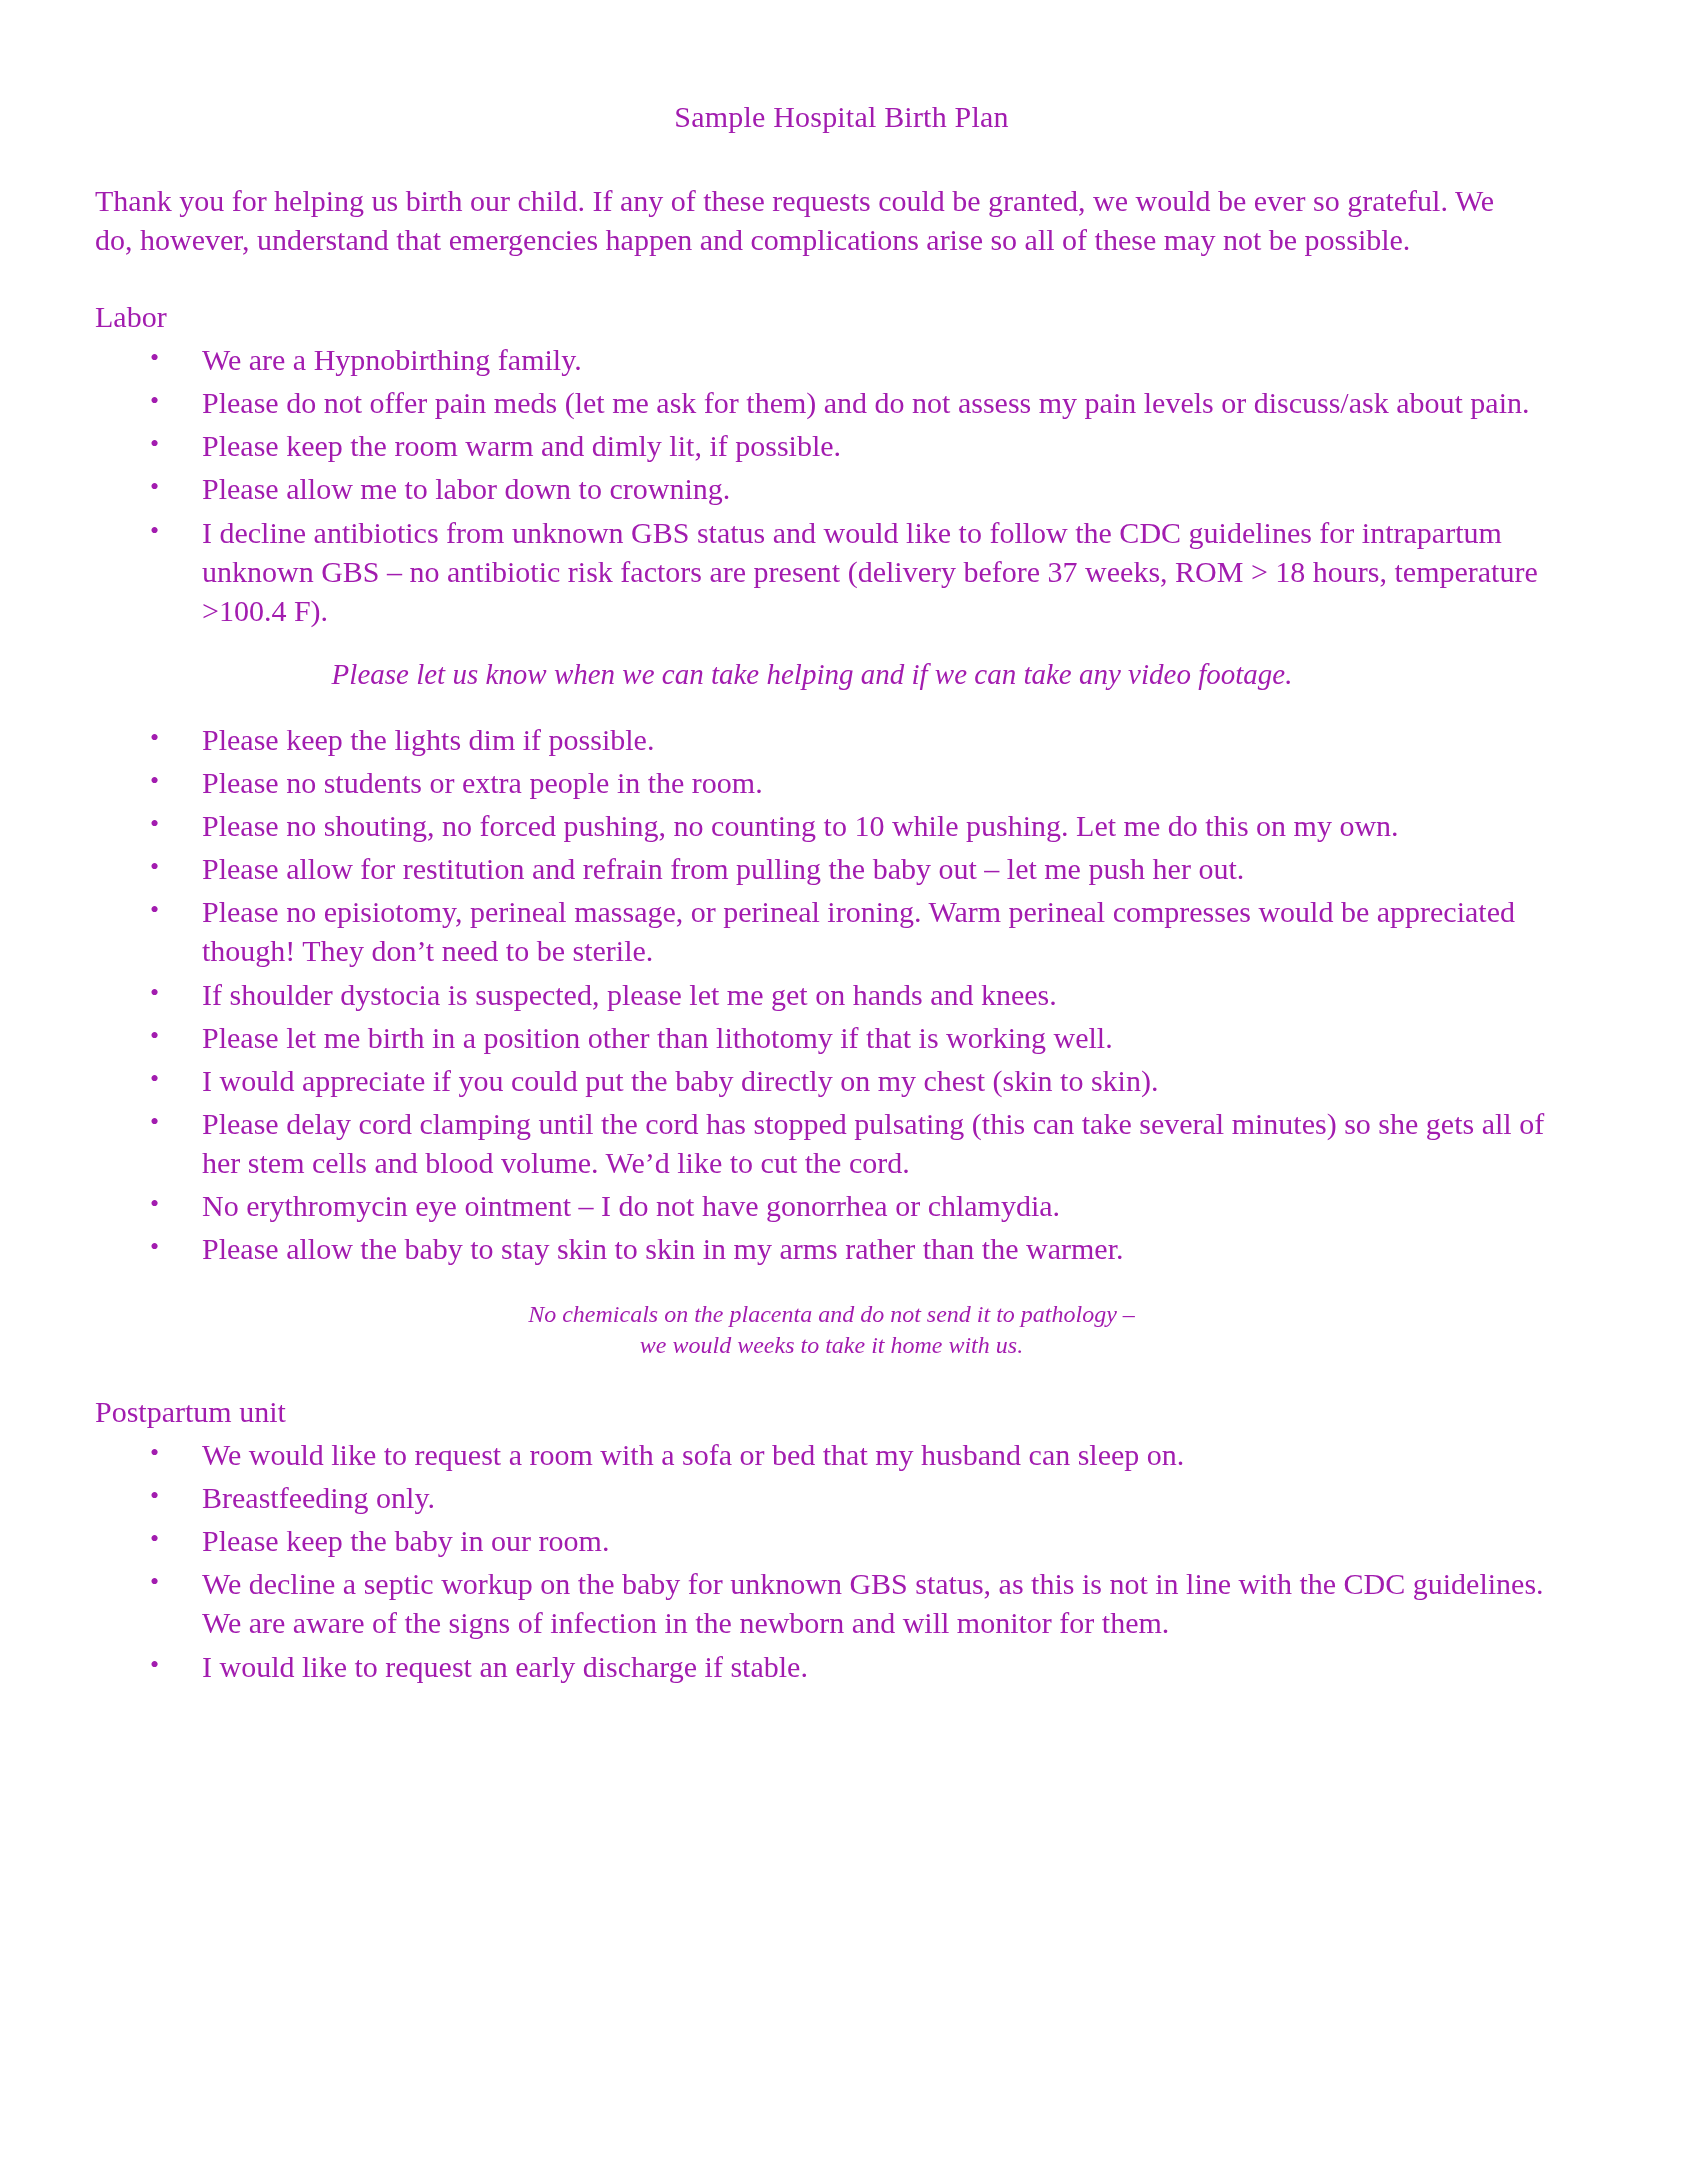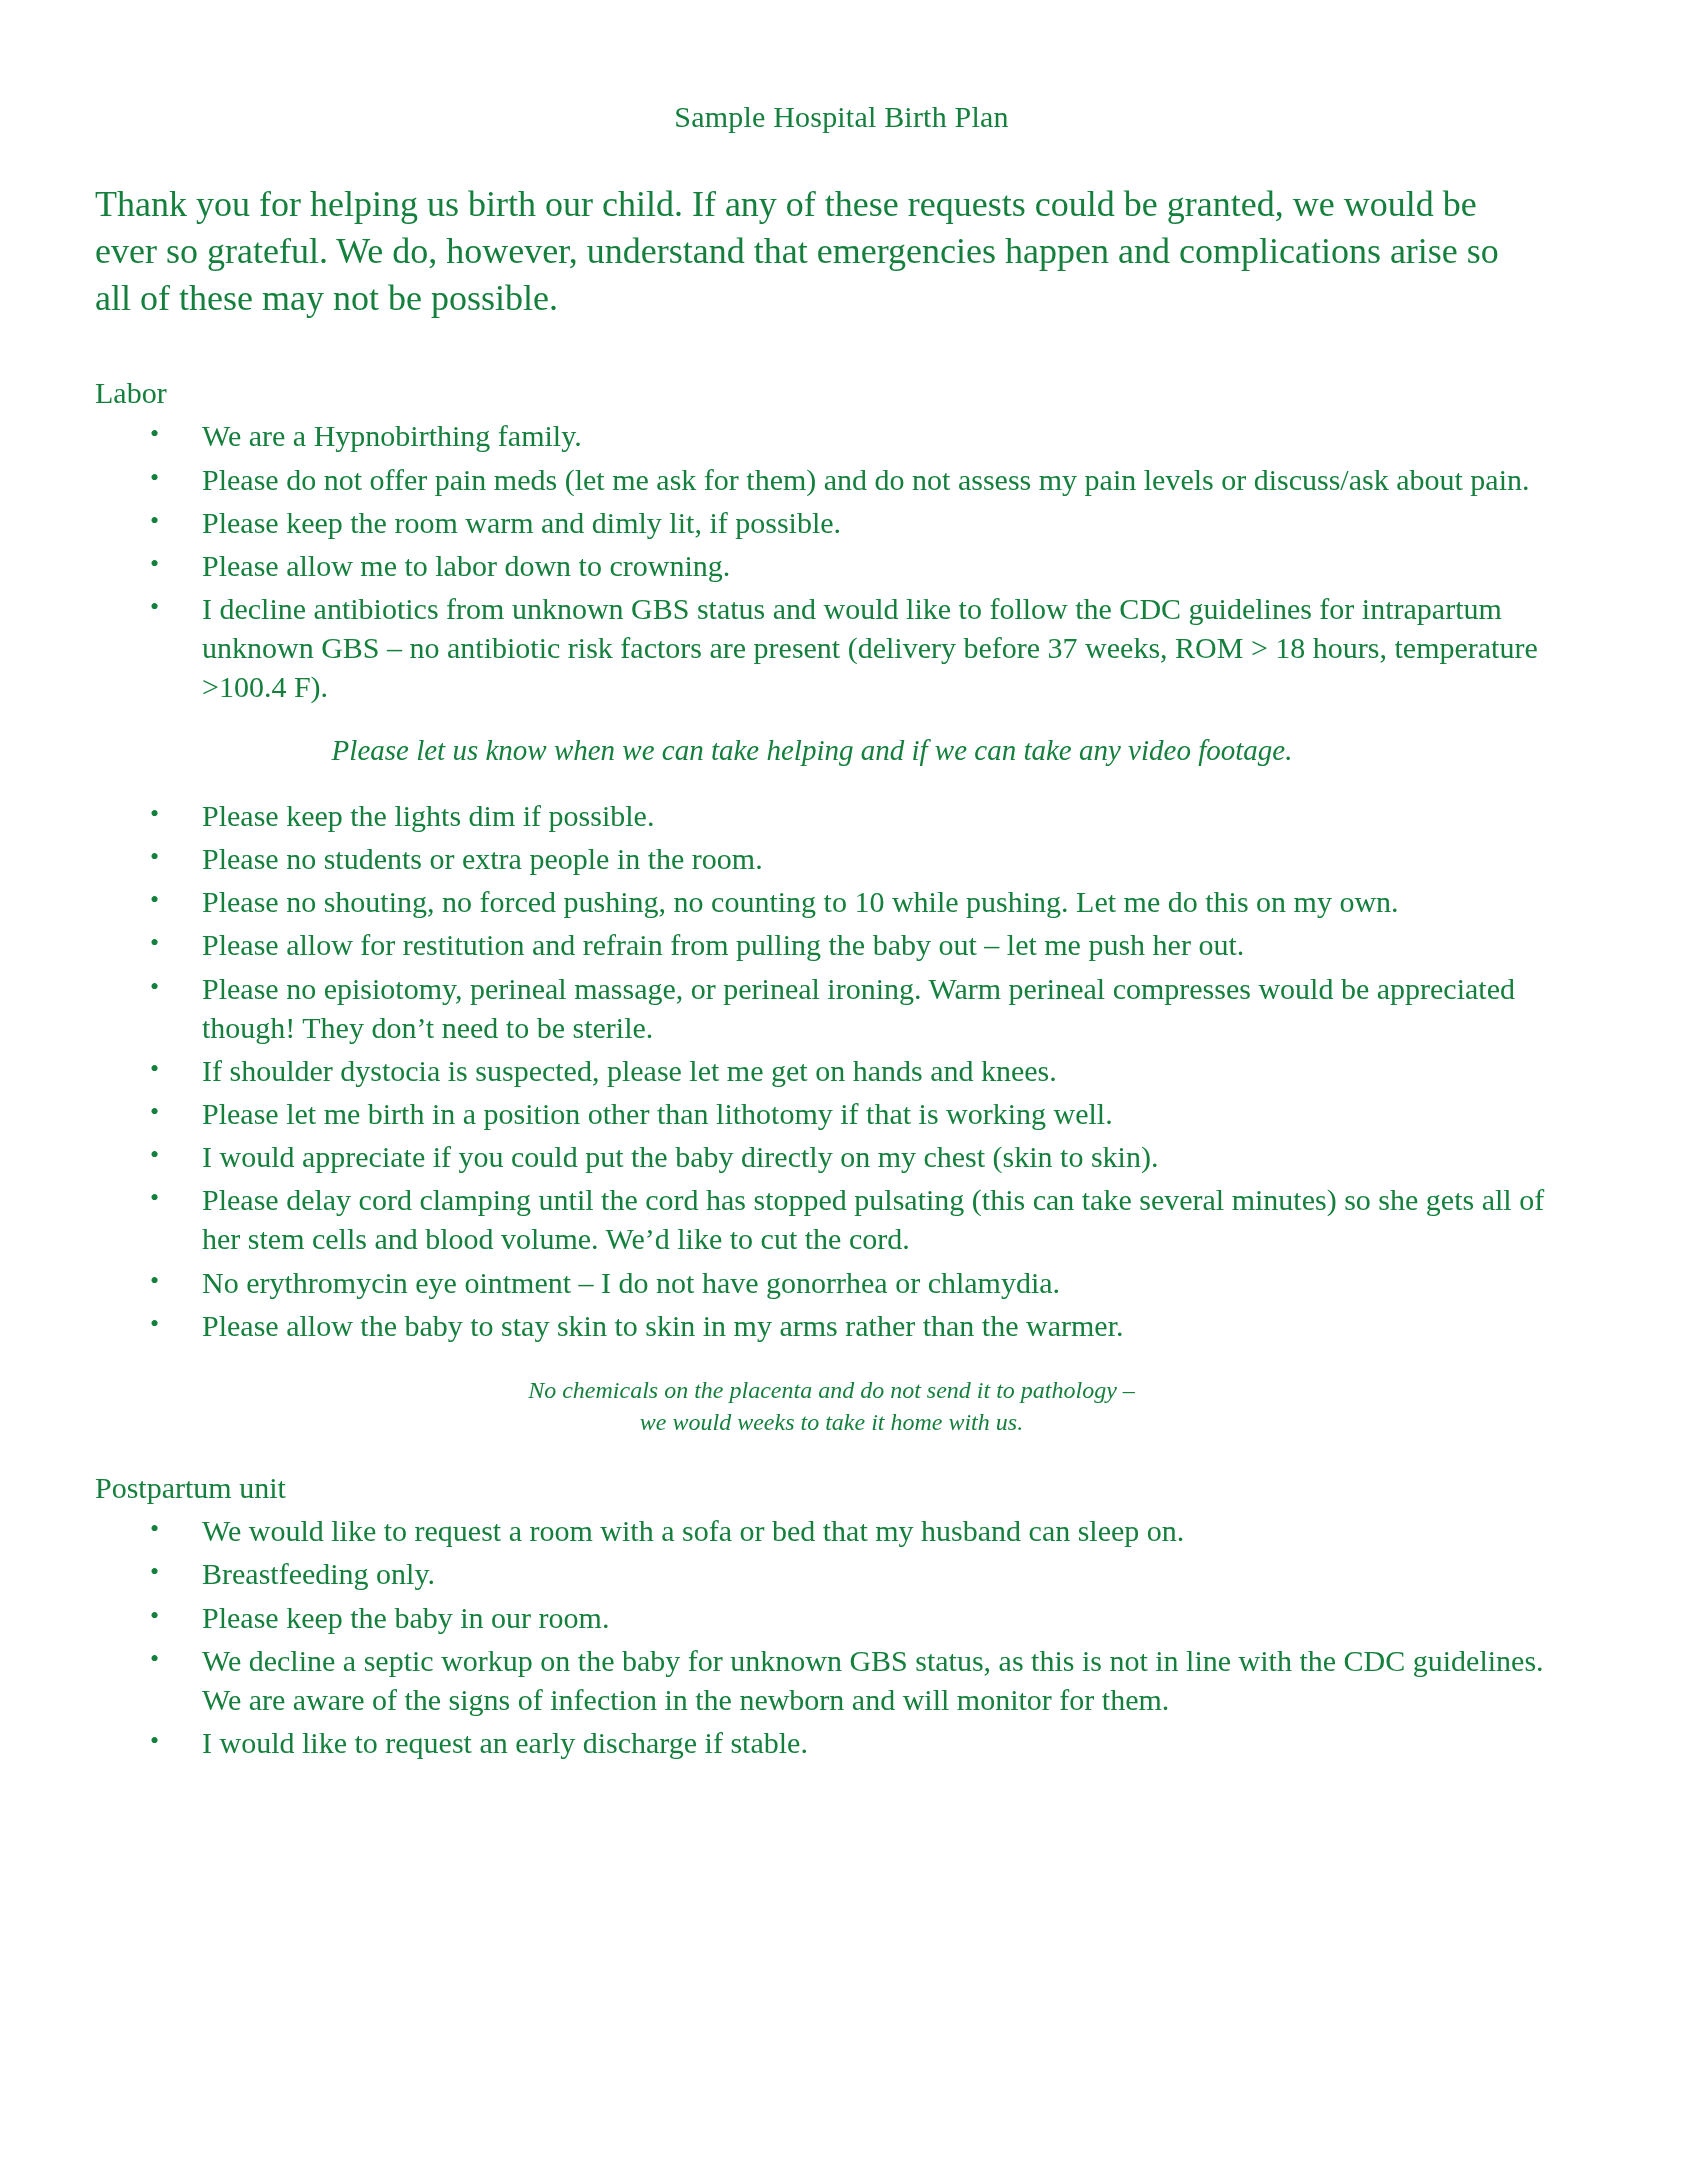--- a/index.html
+++ b/index.html
@@ -8,34 +8,34 @@
     background: #ffffff;
   }
   .page {
     position: relative;
     width: 1683px;
     height: 2178px;
     background: #ffffff;
     box-sizing: border-box;
     padding: 99px 95px 0 95px;
     font-family: "Liberation Serif", "DejaVu Serif", serif;
-    color: #15803d;
+    color: #a21caf;
   }
   .doc-title {
     text-align: center;
     font-size: 30px;
     line-height: 1.2;
     margin: 0 0 46px 0;
     font-weight: normal;
     letter-spacing: 0.2px;
   }
   .intro {
-    font-size: 36px;
+    font-size: 30px;
     line-height: 1.30;
-    margin: 0 0 52px 0;
+    margin: 0 0 38px 0;
     max-width: 1426px;
     text-align: left;
   }
   .section {
     margin: 0 0 0 0;
   }
   .section-heading {
     font-size: 30px;
     line-height: 1.30;
     margin: 0 0 4px 0;

